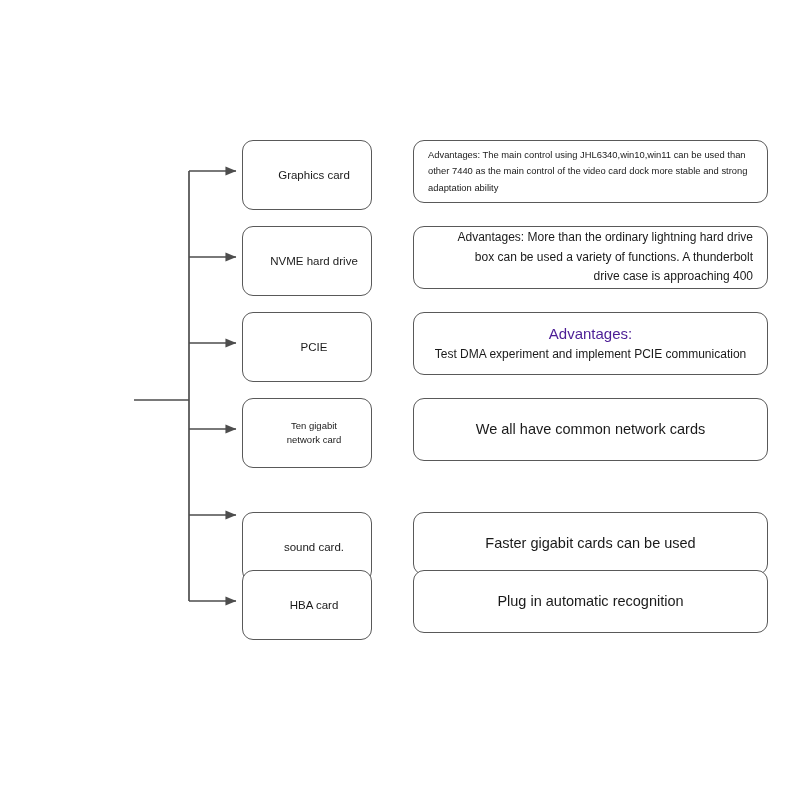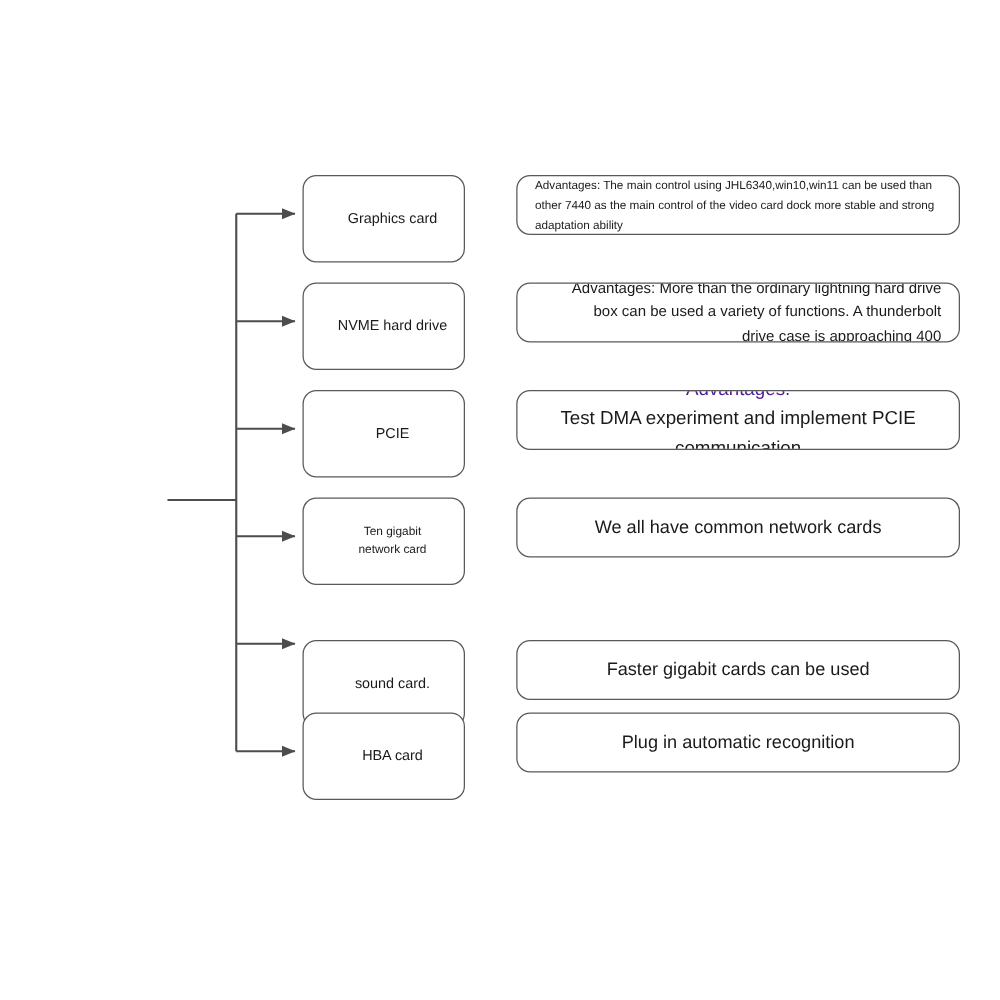--- a/index.html
+++ b/index.html
@@ -61,21 +61,21 @@
     line-height: 1.45;
     text-align: center;
     white-space: pre-line;
   }
   .node-item.small .label {
     font-size: 9.5px;
   }
   .node-note {
     left: 413px;
     width: 355px;
-    height: 48px;
+    height: 63px;
     justify-content: center;
     padding: 0 14px;
   }
   .node-note .note-body {
     width: 100%;
     text-align: center;
     color: #1a1a1a;
   }
   .node-note.para .note-body {
     text-align: left;
@@ -93,21 +93,21 @@
   }
   .note-title {
     display: block;
     font-size: 15px;
     line-height: 1.5;
     color: #4c1d95;
     text-align: center;
   }
   .note-sub {
     display: block;
-    font-size: 15px;
+    font-size: 12px;
     line-height: 1.6;
     color: #1a1a1a;
   }
   .node-note.single .note-body {
     font-size: 14.5px;
     line-height: 1.4;
     text-align: center;
   }
   .r1 { top: 140px; }
   .r2 { top: 226px; }

